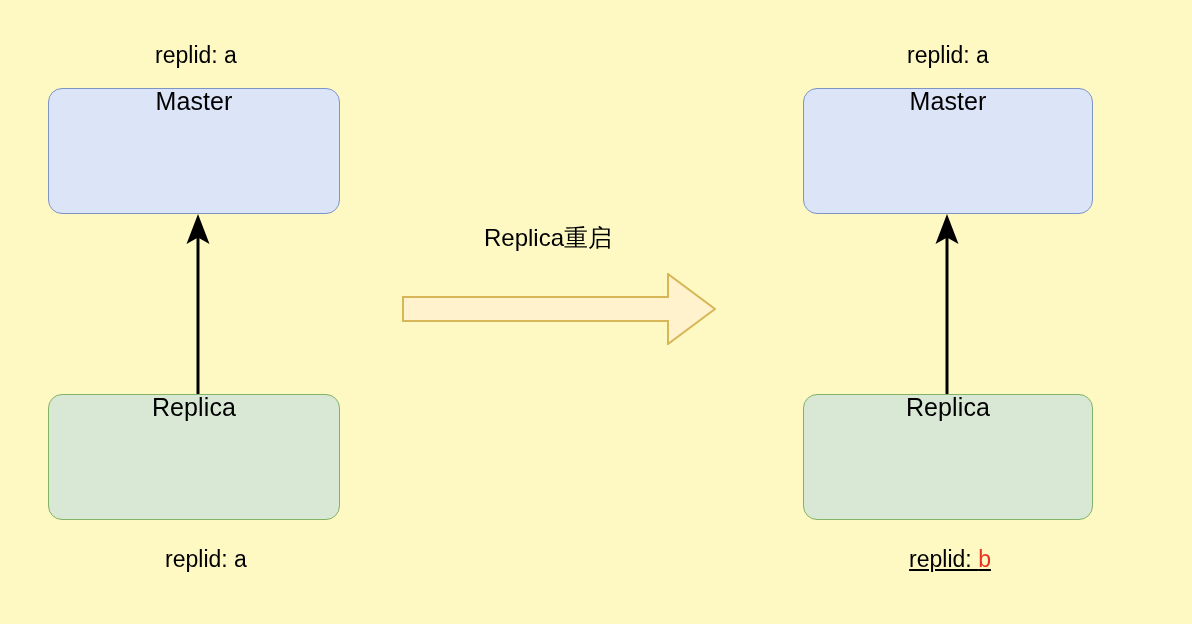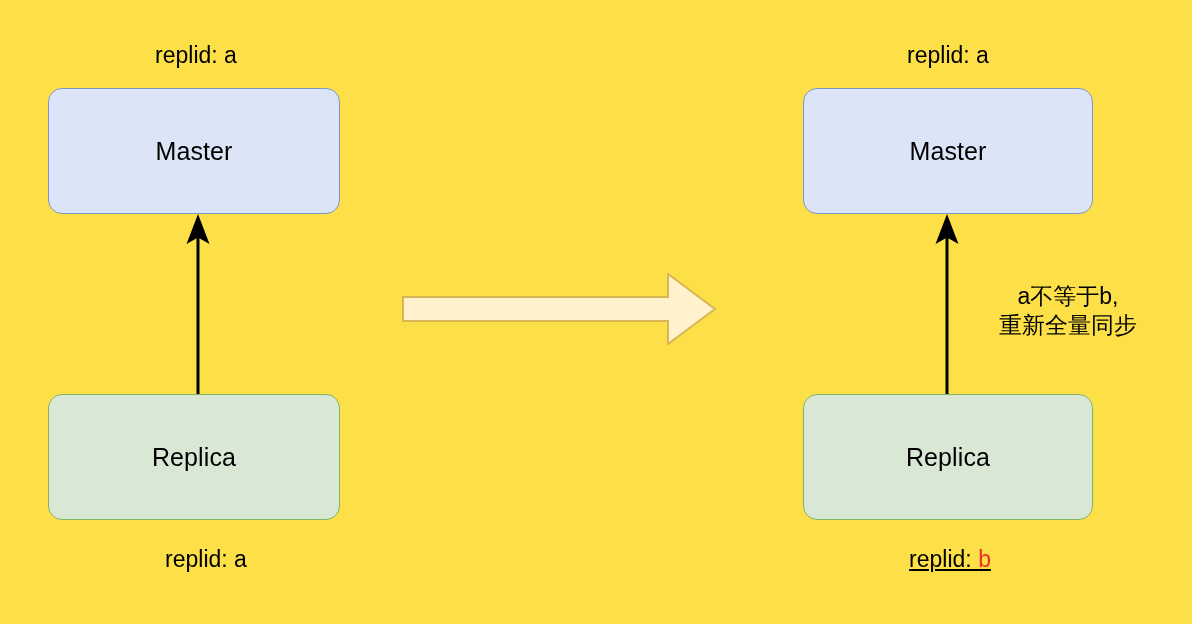--- a/index.html
+++ b/index.html
@@ -8,29 +8,29 @@
     background: #ffffff;
   }
   body {
     font-family: "Liberation Sans", "DejaVu Sans", sans-serif;
     color: #000000;
   }
   #canvas {
     position: relative;
     width: 1192px;
     height: 624px;
-    background: #fde047;
+    background: #fef9c3;
     overflow: hidden;
   }
   .node {
     position: absolute;
     box-sizing: border-box;
     border-radius: 14px;
     display: flex;
-    align-items: center;
+    align-items: flex-start;
     justify-content: center;
     font-size: 25px;
     line-height: 1;
     letter-spacing: .1px;
   }
   .node-master {
     background: #dce4f7;
     border: 1.6px solid #7d94c8;
   }
   .node-replica {
@@ -85,40 +85,37 @@
     <line x1="28" y1="192" x2="28" y2="26" stroke="#000000" stroke-width="3"></line>
     <polygon points="28,4 39.5,34 28,27.5 16.5,34" fill="#000000"></polygon>
   </svg>
 
   <div class="node node-replica" style="left:48px; top:394px; width:292px; height:126px;">
     <span>Replica</span>
   </div>
 
   <div class="caption" style="left:206px; top:548px;">replid: a</div>
 
+  <div class="arrow-label" style="left:548px; top:226px;">Replica重启</div>
 
   <svg class="big-arrow" style="left:402px; top:273px;" width="314" height="72" viewBox="0 0 314 72">
     <polygon points="1,24 266,24 266,1 313,36 266,71 266,48 1,48" fill="#fff2cc" stroke="#d6b656" stroke-width="2" stroke-linejoin="miter"></polygon>
   </svg>
 
   <div class="caption" style="left:948px; top:44px;">replid: a</div>
 
   <div class="node node-master" style="left:803px; top:88px; width:290px; height:126px;">
     <span>Master</span>
   </div>
 
   <svg class="connector" style="left:919px; top:210px;" width="56" height="192" viewBox="0 0 56 192">
     <line x1="28" y1="192" x2="28" y2="26" stroke="#000000" stroke-width="3"></line>
     <polygon points="28,4 39.5,34 28,27.5 16.5,34" fill="#000000"></polygon>
   </svg>
 
-  <div class="note" style="left:1068px; top:282px;">
-    <div>a不等于b,</div>
-    <div>重新全量同步</div>
-  </div>
 
   <div class="node node-replica" style="left:803px; top:394px; width:290px; height:126px;">
     <span>Replica</span>
   </div>
 
   <div class="caption" style="left:950px; top:548px;text-decoration:underline;"><span>replid: </span><span class="accent">b</span></div>
 
 </div>
 
 </body></html>

